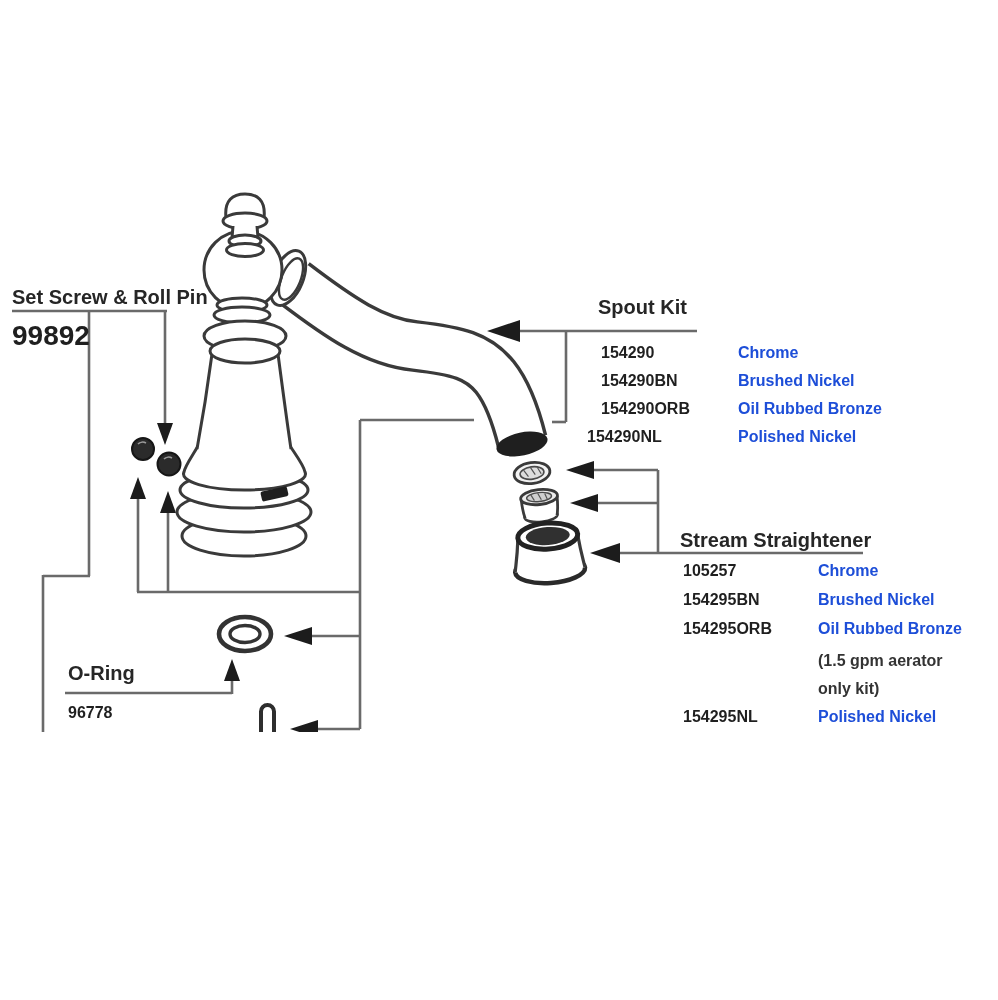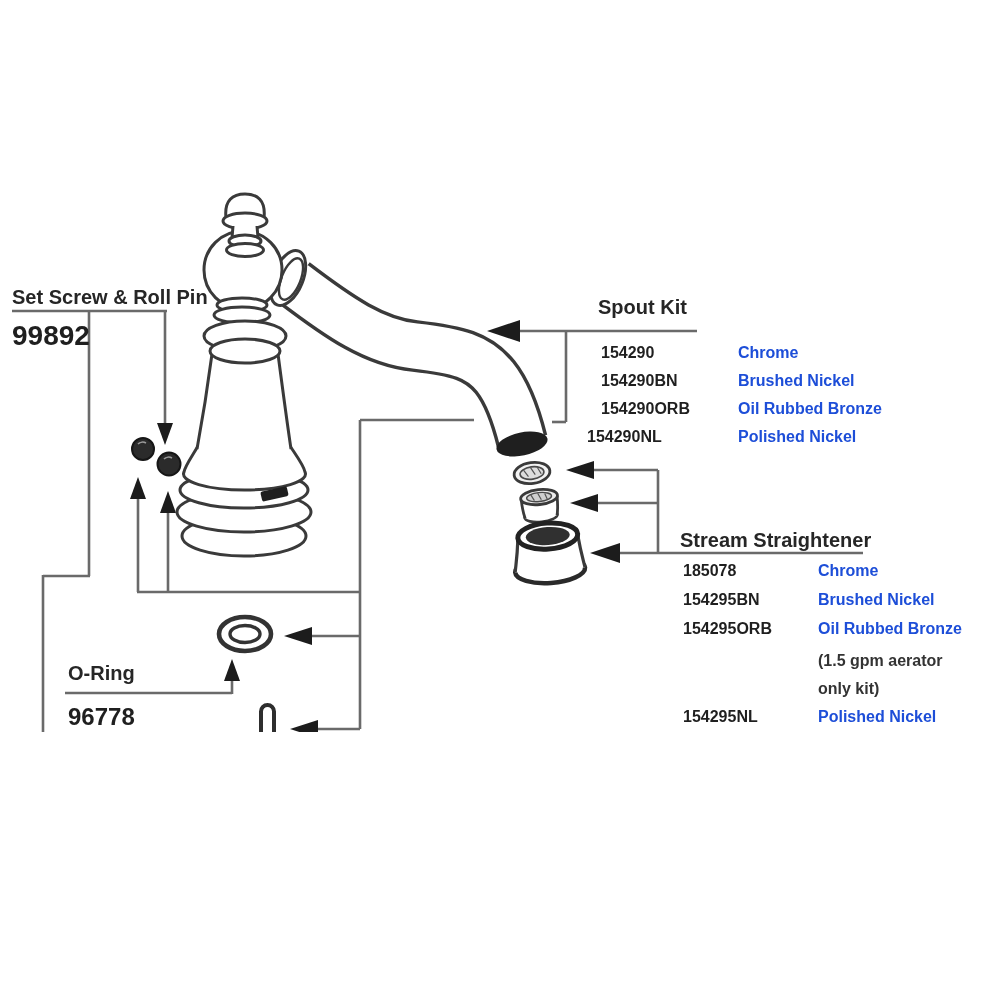--- a/index.html
+++ b/index.html
@@ -173,27 +173,27 @@
   <div class="t num" style="left:601px;top:344px">154290</div>
   <div class="t fin" style="left:738px;top:344px">Chrome</div>
   <div class="t num" style="left:601px;top:372px">154290BN</div>
   <div class="t fin" style="left:738px;top:372px">Brushed Nickel</div>
   <div class="t num" style="left:601px;top:400px">154290ORB</div>
   <div class="t fin" style="left:738px;top:400px">Oil Rubbed Bronze</div>
   <div class="t num" style="left:587px;top:428px">154290NL</div>
   <div class="t fin" style="left:738px;top:428px">Polished Nickel</div>
 
   <div class="t title" style="left:680px;top:529px">Stream Straightener</div>
-  <div class="t num" style="left:683px;top:562px">185078</div>
+  <div class="t num" style="left:683px;top:562px">105257</div>
   <div class="t fin" style="left:818px;top:562px">Chrome</div>
   <div class="t num" style="left:683px;top:591px">154295BN</div>
   <div class="t fin" style="left:818px;top:591px">Brushed Nickel</div>
   <div class="t num" style="left:683px;top:620px">154295ORB</div>
   <div class="t fin" style="left:818px;top:620px">Oil Rubbed Bronze</div>
   <div class="t note" style="left:818px;top:652px">(1.5 gpm aerator</div>
   <div class="t note" style="left:818px;top:680px">only kit)</div>
   <div class="t num" style="left:683px;top:708px">154295NL</div>
   <div class="t fin" style="left:818px;top:708px">Polished Nickel</div>
 
   <div class="t title" style="left:68px;top:662px">O-Ring</div>
-  <div class="t num" style="left:68px;top:704px;font-size:24px">96778</div>
+  <div class="t num" style="left:68px;top:704px;font-size:16px">96778</div>
 
 </div>
 
 </body></html>

